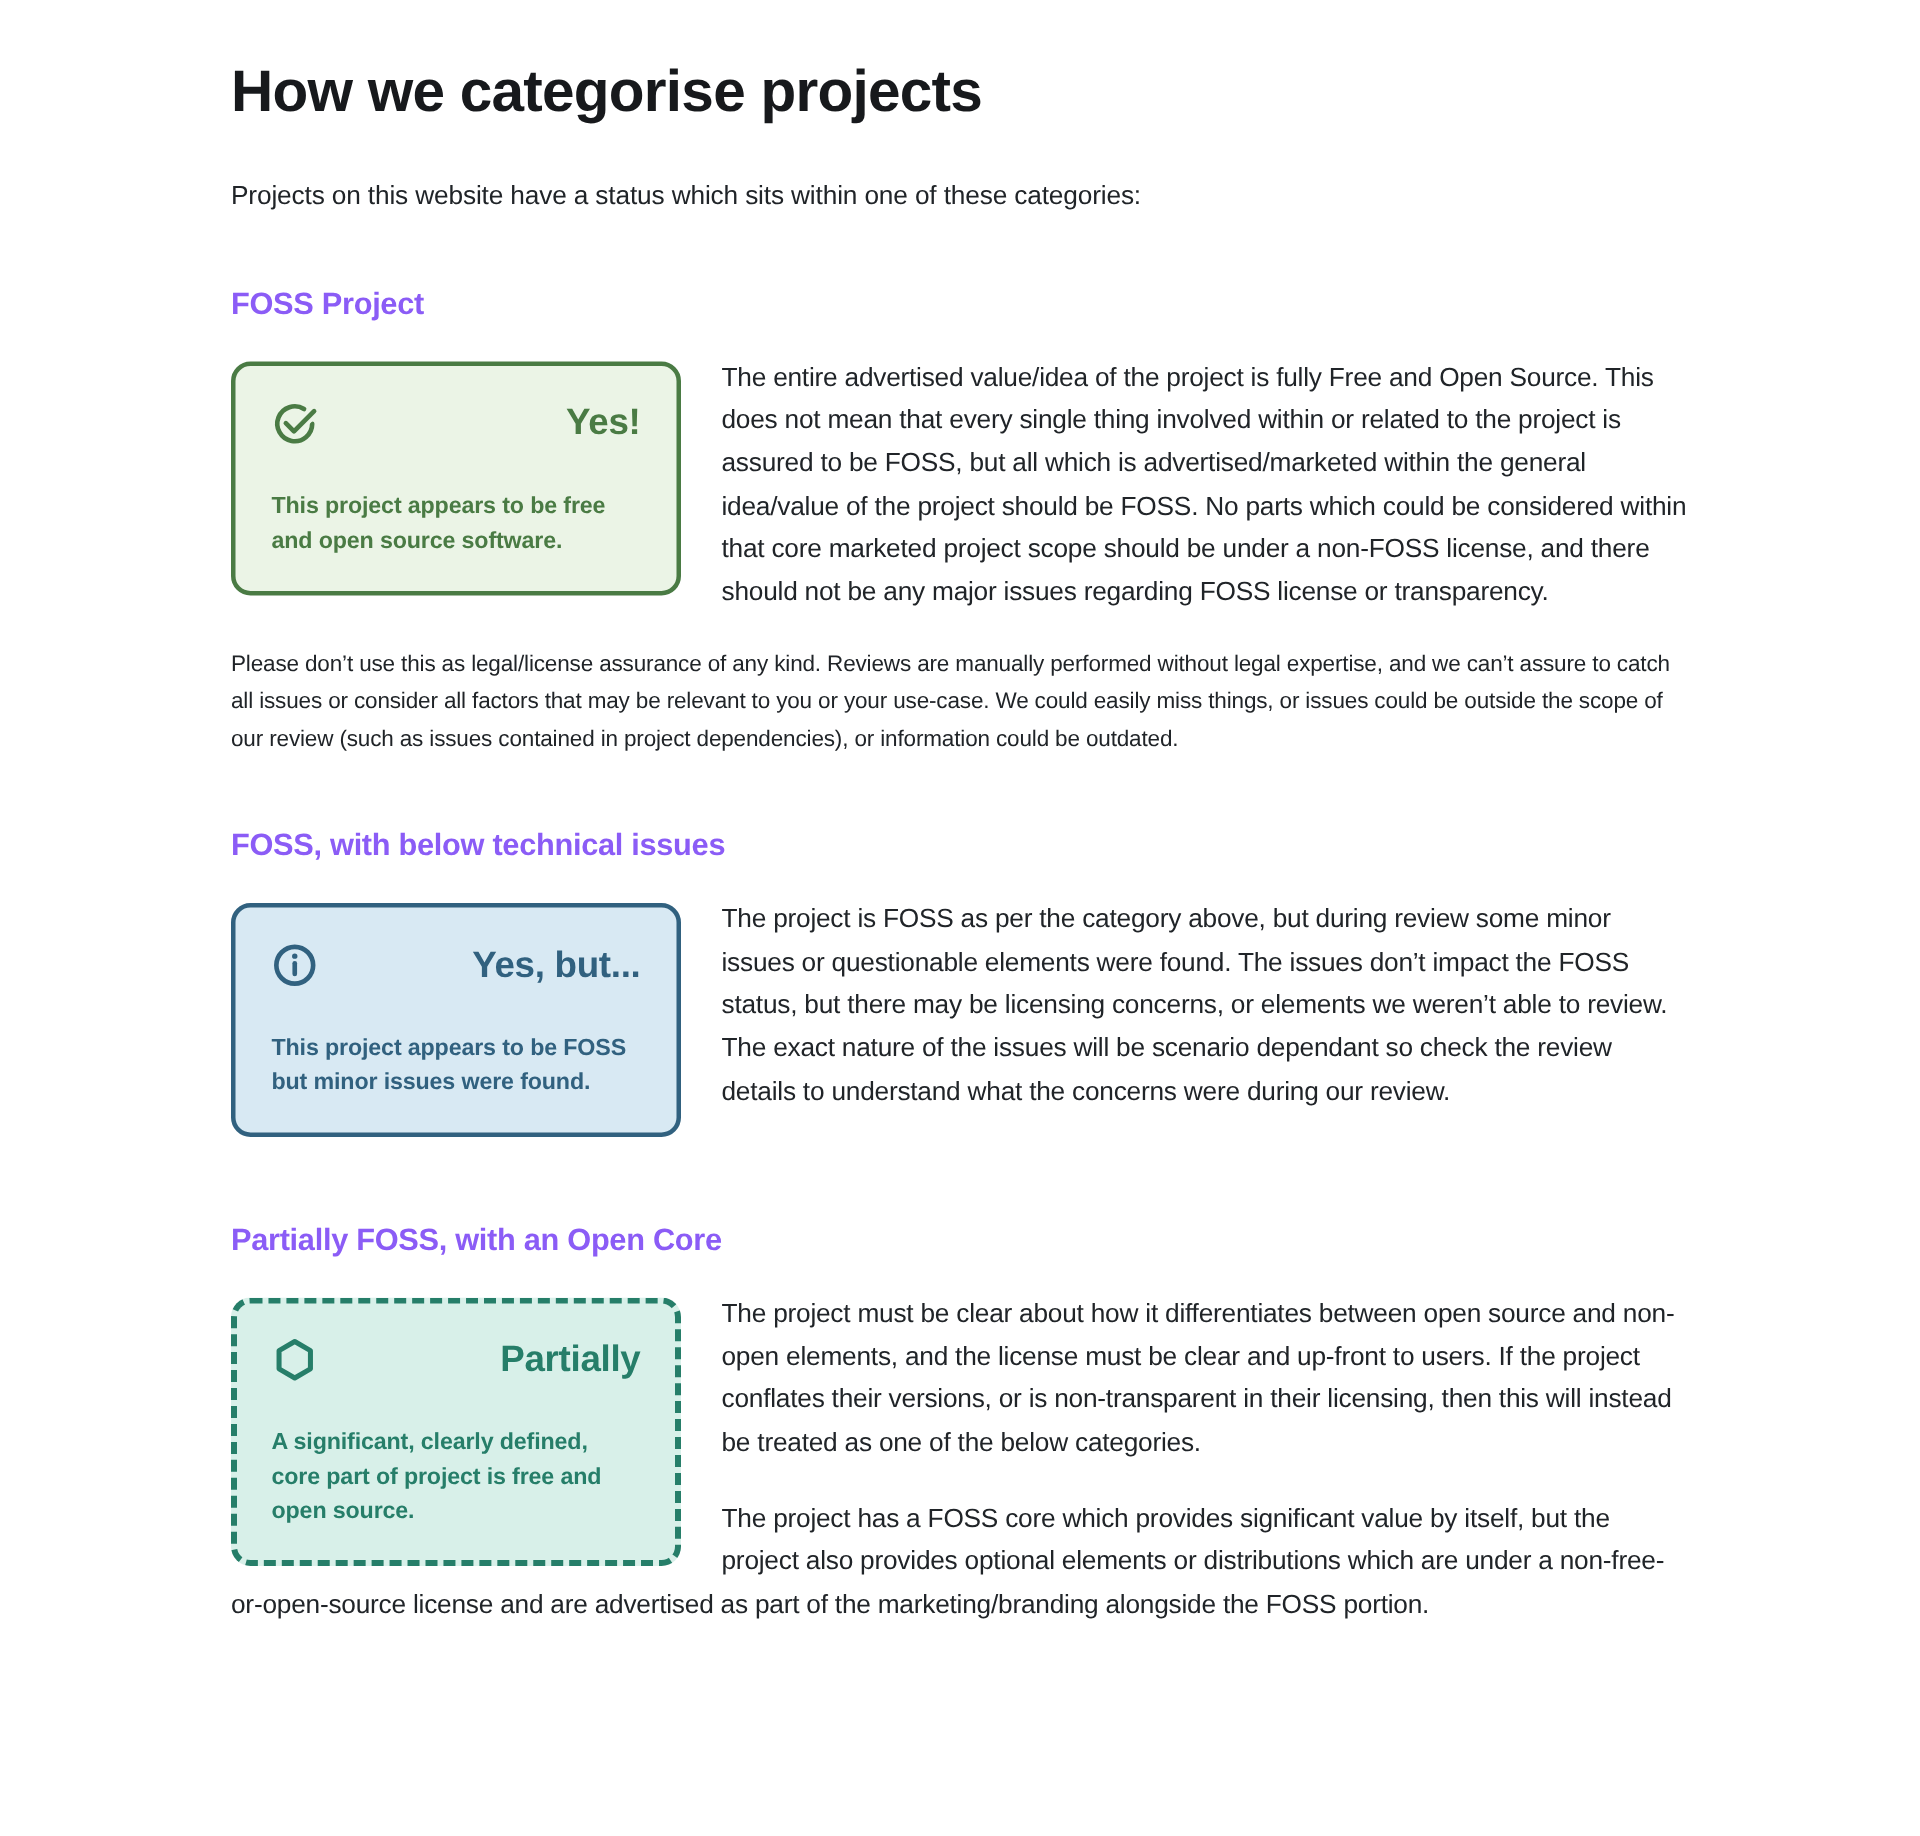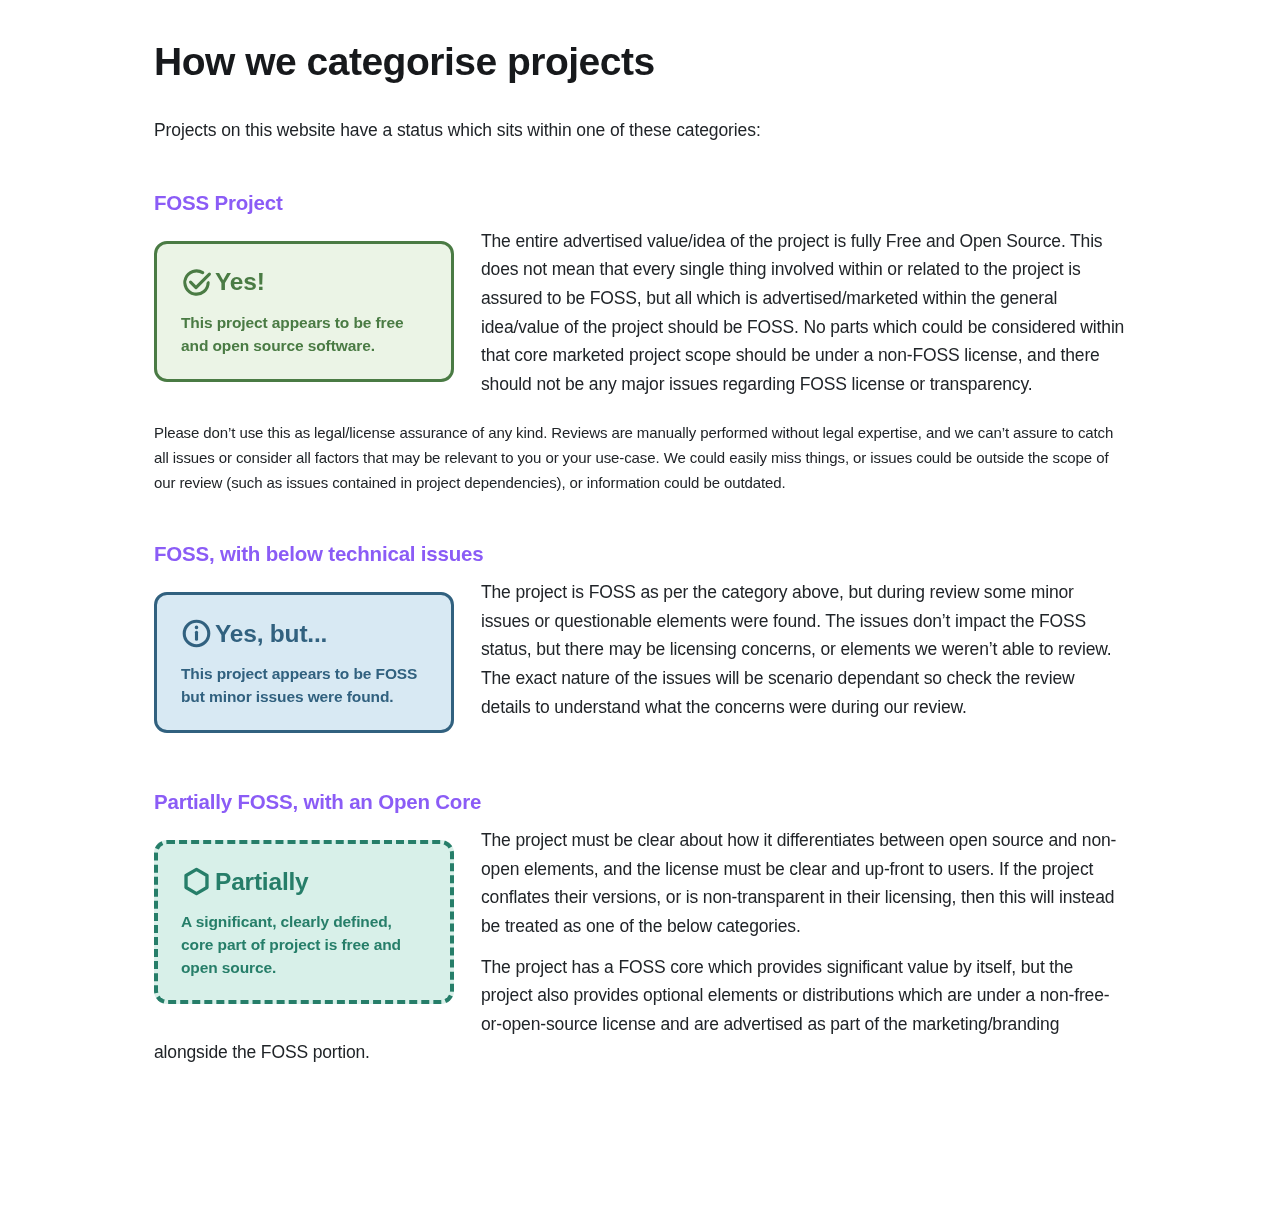--- a/index.html
+++ b/index.html
@@ -64,41 +64,42 @@
   .card-teal {
     --card-accent: #267e69;
     --card-bg: #d8f0e9;
     background: var(--card-bg);
     border: 4px dashed var(--card-accent);
     padding: 22px 23px 21px 23px;
   }
   .card-title-row {
     display: flex;
     align-items: center;
-    gap: 3px;
+    gap: 15px;
     color: var(--card-accent);
+    justify-content: space-between;
   }
   .card-icon { display: inline-flex; width: 31px; height: 31px; flex: 0 0 auto; }
   .card-icon svg { width: 31px; height: 31px; }
   .card-title {
     font-size: 24.5px;
     font-weight: 700;
     letter-spacing: -0.2px;
     color: var(--card-accent);
   }
   .card-desc {
-    margin-top: 13px;
+    margin-top: 28px;
     font-size: 15.5px;
     font-weight: 700;
     line-height: 23px;
     letter-spacing: -0.1px;
     color: var(--card-accent);
   }
   p.body-text {
-    margin-top: 12px;
+    margin-top: 22px;
     font-size: 17.5px;
     line-height: 28.6px;
     letter-spacing: -0.15px;
     color: #202428;
   }
   p.note-text {
     clear: left;
     margin-top: 23px;
     font-size: 15px;
     line-height: 24.6px;

